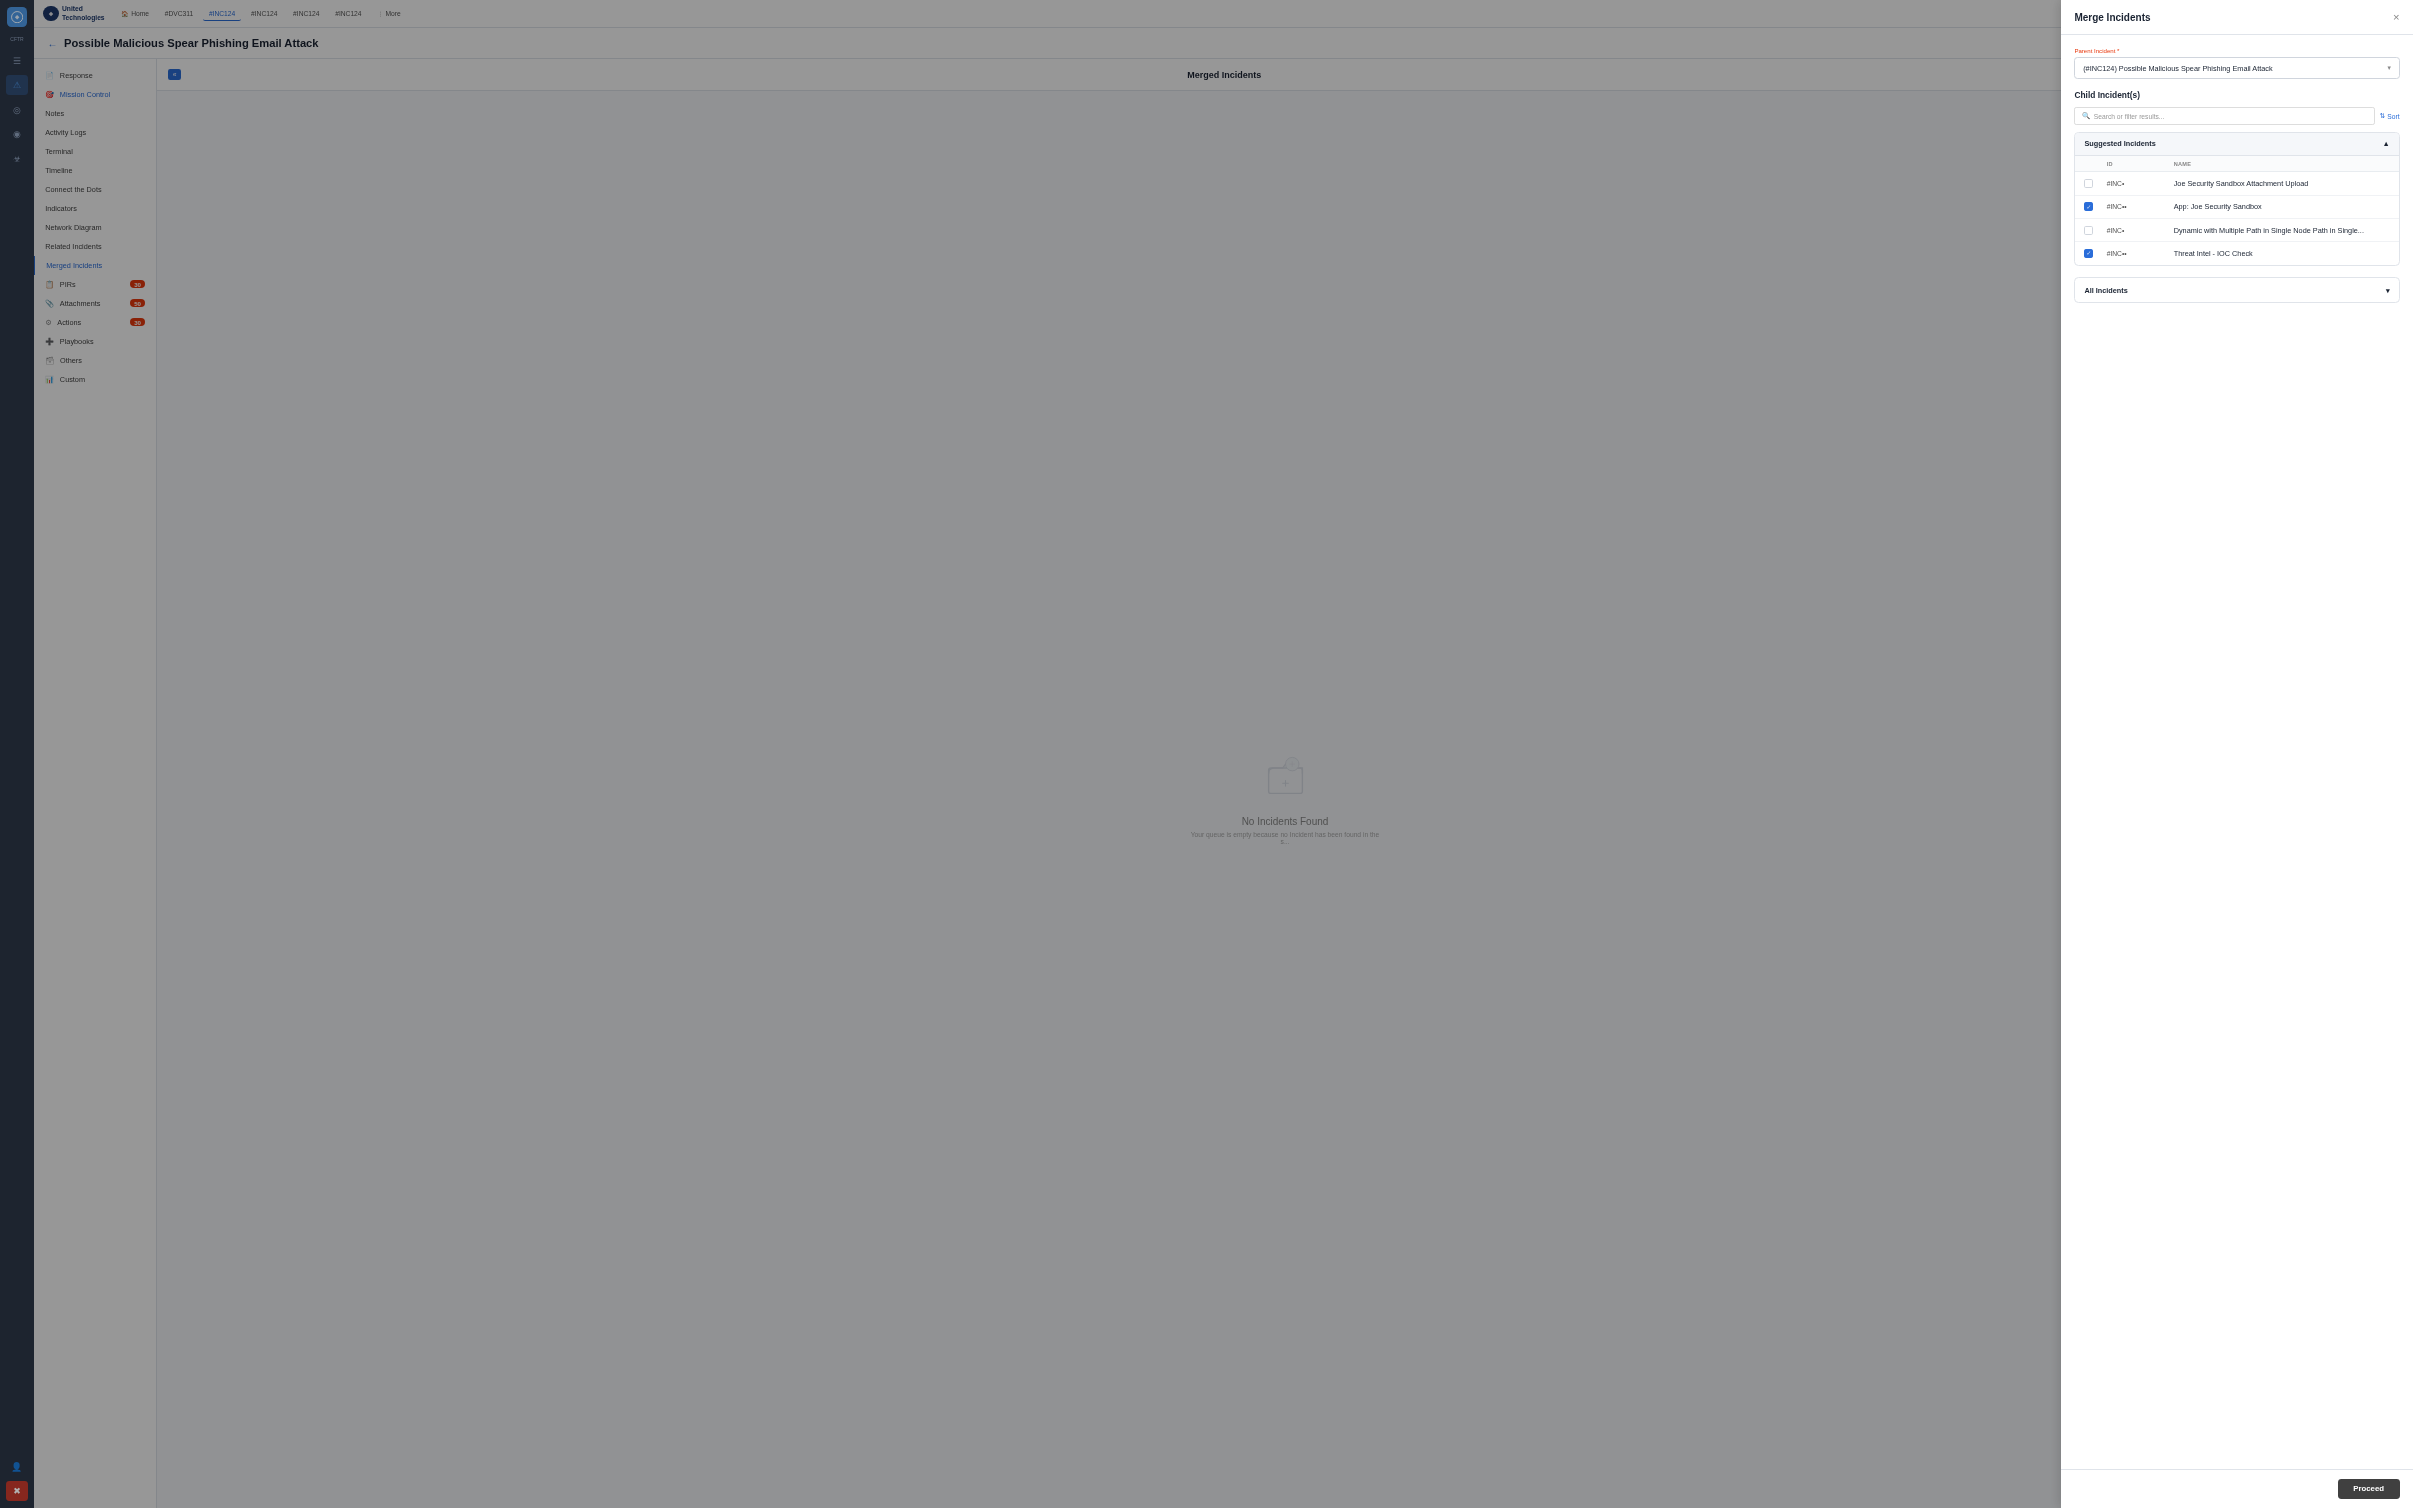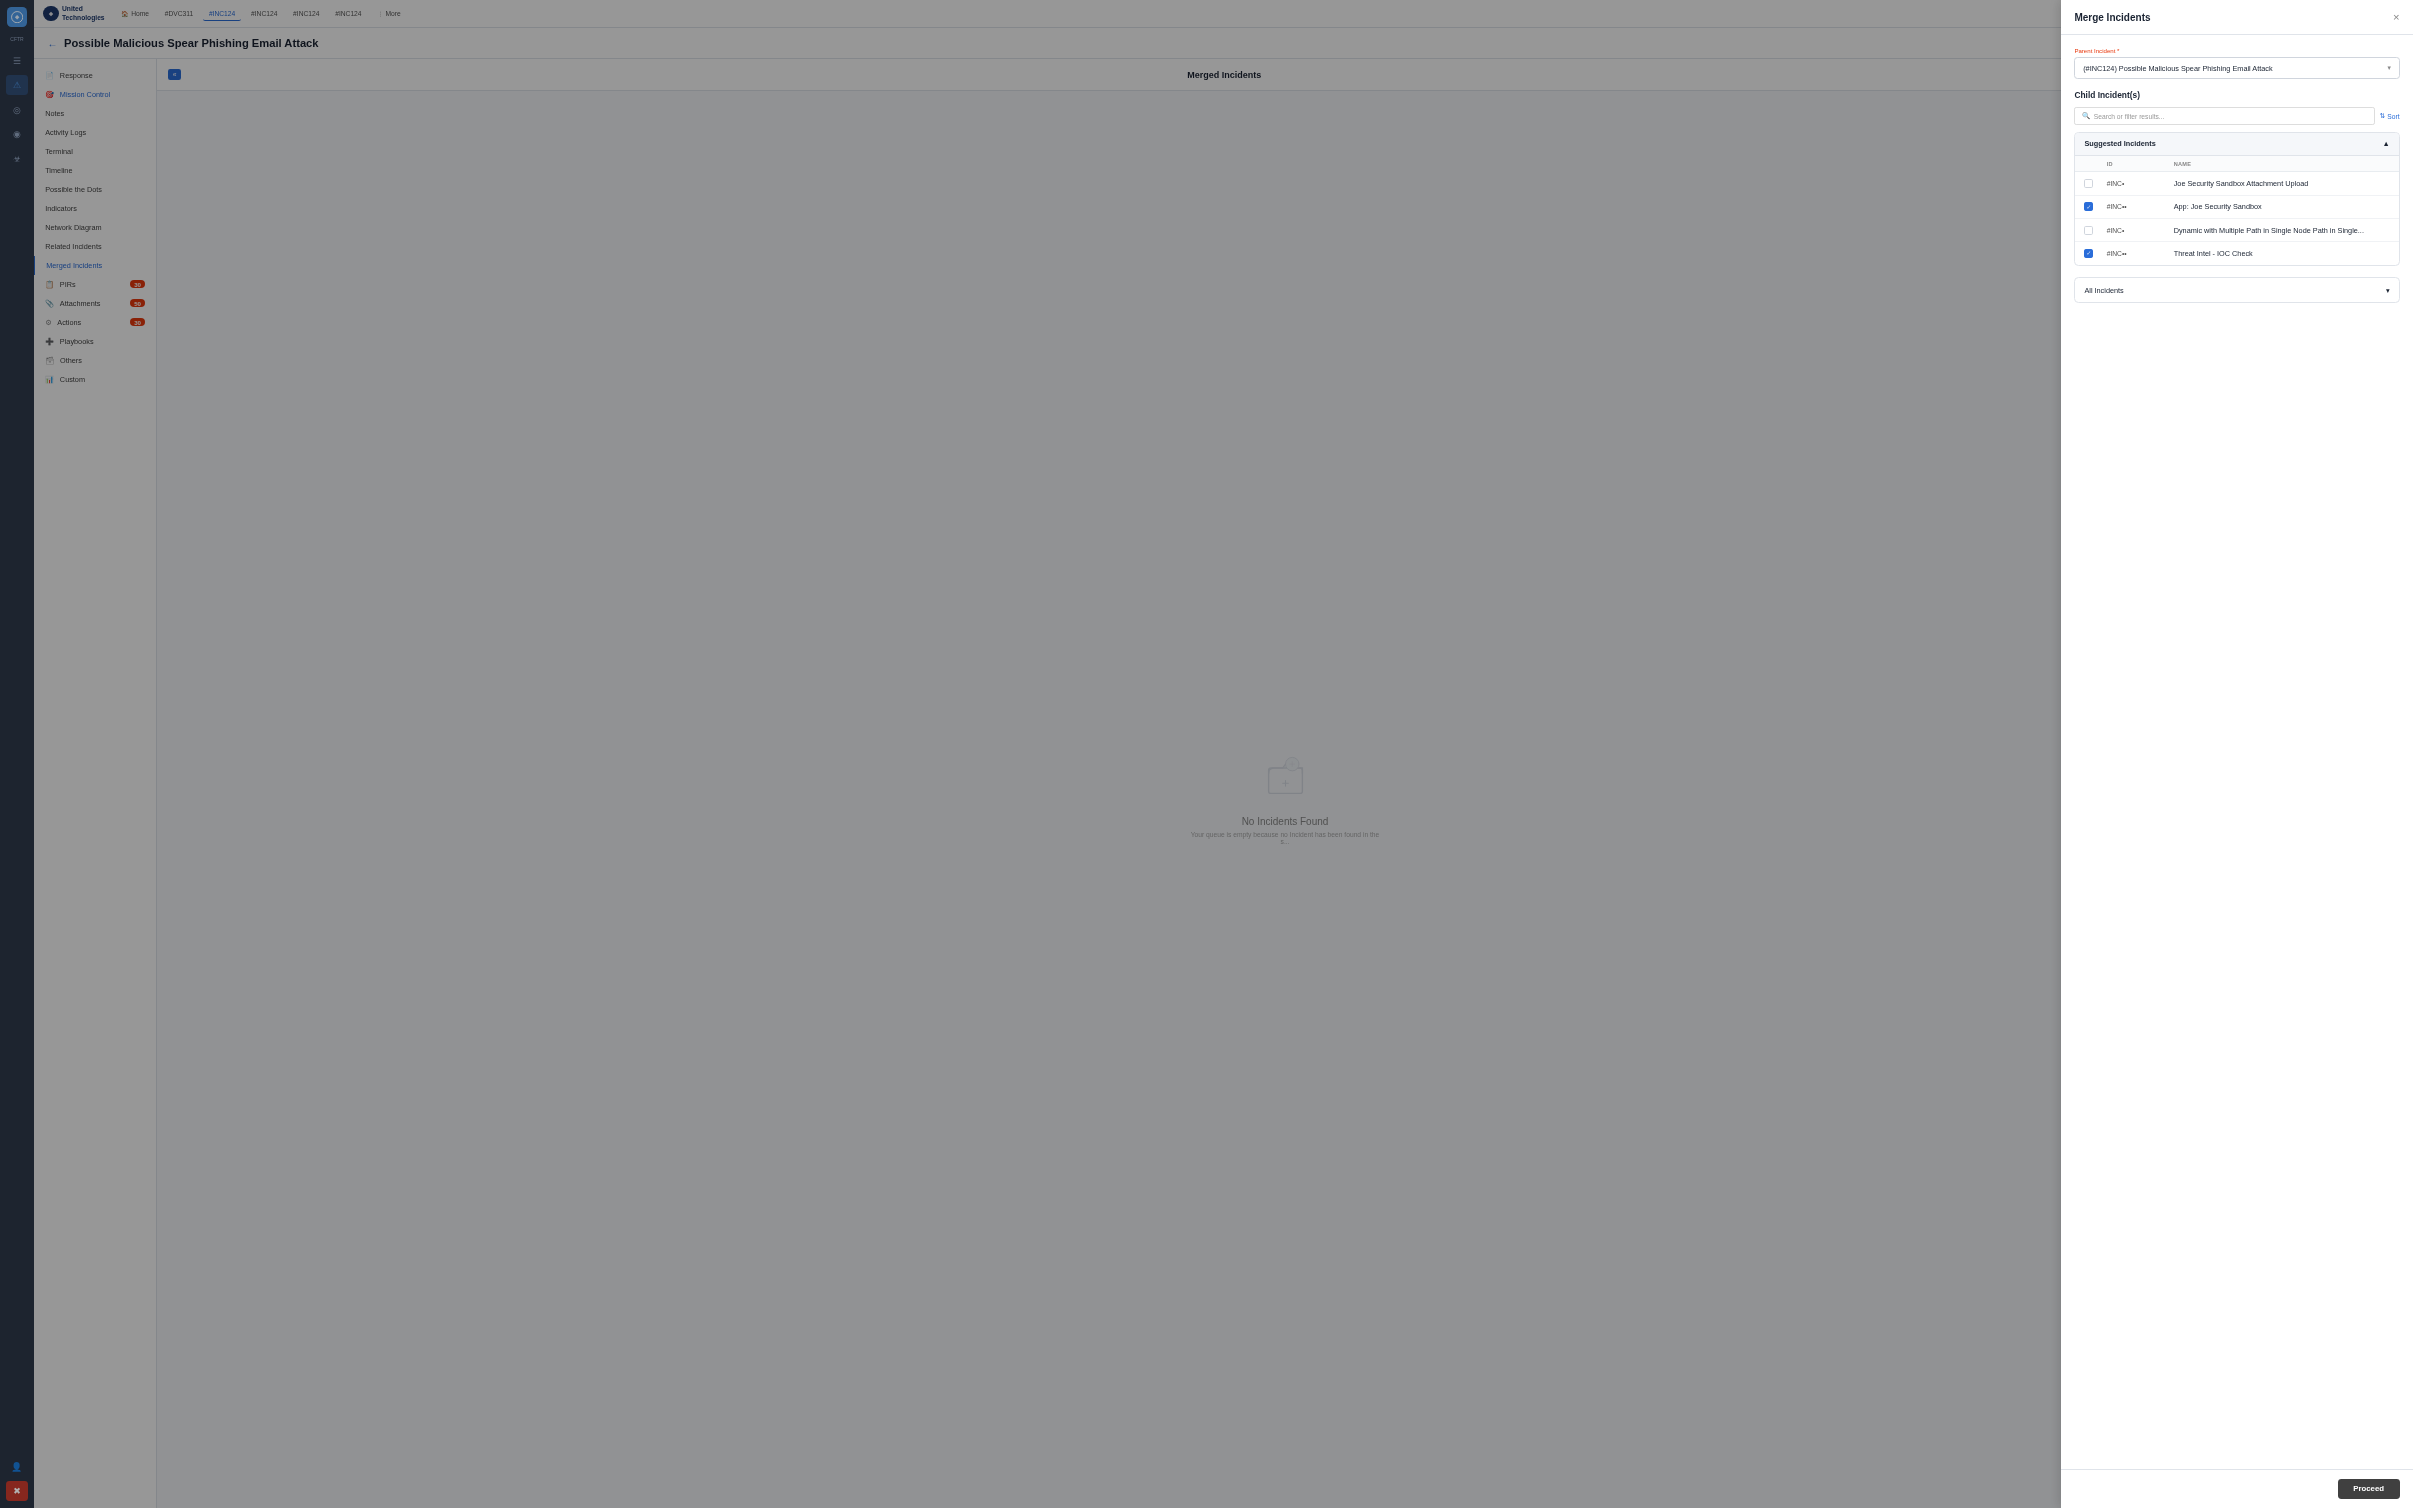--- a/index.html
+++ b/index.html
@@ -278,21 +278,21 @@
       border: 0.6px solid #e0e4ea;
       border-radius: 4.5px;
       overflow: hidden;
     }
     .all-incidents-header {
       padding: 7.8px 9px;
       display: flex;
       align-items: center;
       justify-content: space-between;
       font-size: 7.3px;
-      font-weight: 400;
+      font-weight: 700;
       color: #1a2332;
       cursor: pointer;
     }
 
     
     .modal-footer {
       padding: 9px 13.4px;
       border-top: 0.6px solid #e0e4ea;
       display: flex;
       justify-content: flex-end;
@@ -394,21 +394,21 @@
             <span>Terminal</span>
           </div>
       </div>
       <div class="sidebar-item">
         <div class="sidebar-section">
             <span>Timeline</span>
           </div>
       </div>
       <div class="sidebar-item">
         <div class="sidebar-section">
-            <span>Possible the Dots</span>
+            <span>Connect the Dots</span>
           </div>
       </div>
       <div class="sidebar-item">
         <div class="sidebar-section">
             <span>Indicators</span>
           </div>
       </div>
       <div class="sidebar-item">
         <div class="sidebar-section">
             <span>Network Diagram</span>

